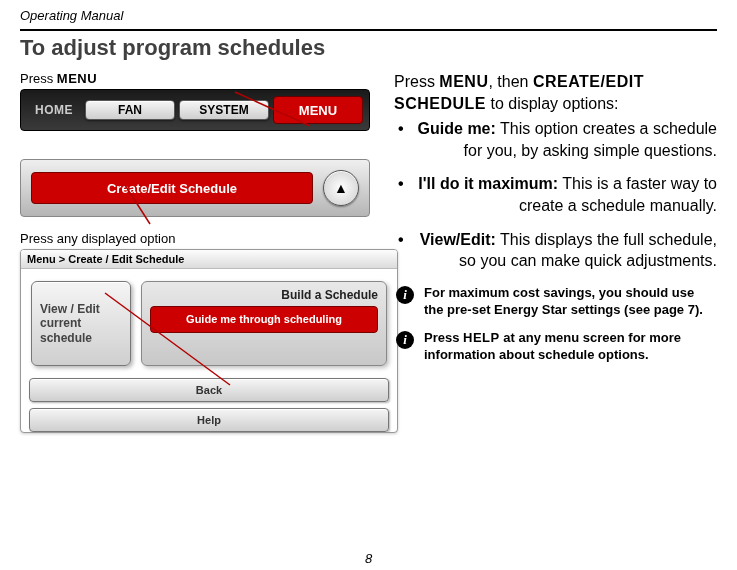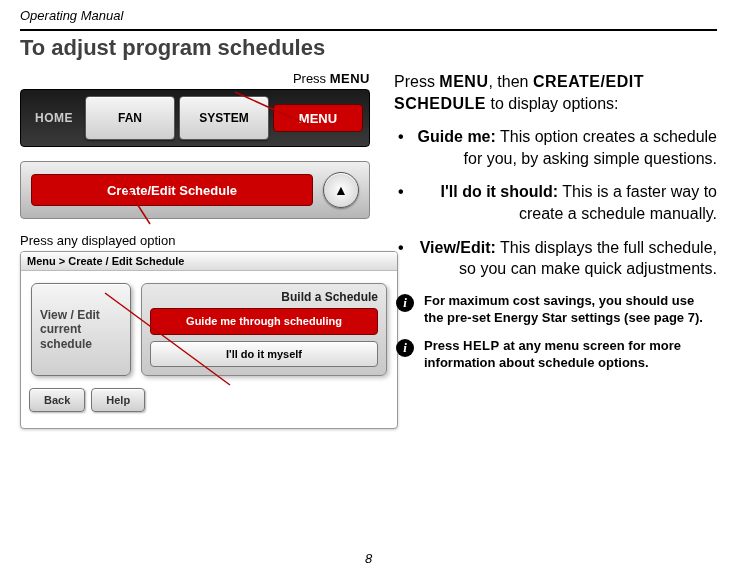--- a/index.html
+++ b/index.html
@@ -25,44 +25,44 @@
     margin-bottom: 10px;
   }
   .cols {
     display: flex;
     gap: 24px;
   }
   .left { width: 350px; font-size: 13px; }
   .right { flex: 1; font-size: 16px; line-height: 1.35; }
 
   .caption { margin: 0 0 3px 0; }
-  .centered { text-align: right; }
+  .centered { text-align: left; }
   .bold-font { font-family: "Arial Black", Arial, sans-serif; font-weight: 900; letter-spacing: 0.5px; }
 
   
   .panel1 {
     background: linear-gradient(#1a1a1a,#3a3a3a);
     border: 1px solid #000;
     border-radius: 4px;
     display: flex;
     align-items: center;
     padding: 6px;
     gap: 4px;
-    margin-bottom: 14px;
+    margin-bottom: 28px;
   }
   .p1-home {
     color: #ccc;
     font-weight: bold;
     font-size: 12px;
     padding: 0 8px;
     letter-spacing: 0.5px;
   }
   .p1-btn {
     flex: 1;
-    height: 44px;
+    height: 20px;
     border-radius: 4px;
     background: linear-gradient(#f5f5f5,#cfcfcf);
     border: 1px solid #555;
     box-shadow: inset 0 1px 0 #fff, 0 1px 2px rgba(0,0,0,0.5);
     display: flex;
     align-items: center;
     justify-content: center;
     font-weight: bold;
     font-size: 12px;
   }
@@ -186,39 +186,40 @@
     border-radius: 4px;
     text-align: center;
     font-weight: bold;
     font-size: 11px;
     padding: 6px 4px;
     box-shadow: inset 0 1px 0 #fff;
   }
   .p3-footer {
     display: flex;
     gap: 6px;
-    padding: 6px 8px 16px 8px;
+    padding: 6px 8px 0 8px;
+    flex-direction: column;
   }
   .p3-fbtn {
     height: 24px;
     border-radius: 4px;
     background: linear-gradient(#f5f5f5,#cfcfcf);
     border: 1px solid #777;
     box-shadow: inset 0 1px 0 #fff, 1px 1px 2px rgba(0,0,0,.3);
     display: flex;
     align-items: center;
     justify-content: center;
     font-weight: bold;
     font-size: 11px;
     color: #333;
     padding: 0 14px;
   }
 
   
-  .right p { margin-bottom: 12px; }
+  .right p { margin-bottom: 4px; }
   .right ul { list-style: none; text-align: right; }
   .right li { position: relative; padding-left: 22px; margin-bottom: 12px; }
   .right li::before {
     content: "•";
     position: absolute;
     left: 4px;
     top: 0;
     font-weight: bold;
   }
   .opt-name { font-weight: bold; }
@@ -297,41 +298,40 @@
 
     <div class="caption">Press any displayed option</div>
 
     <div class="panel3">
       <div class="p3-titlebar">Menu &gt; Create / Edit Schedule</div>
       <div class="p3-body">
         <div class="p3-side">View / Edit current schedule</div>
         <div class="p3-group">
           <div class="p3-group-title">Build a Schedule</div>
           <div class="p3-guide">Guide me through scheduling</div>
-          <div class="p3-myself">I'll do it myself</div>
         </div>
       </div>
       <div class="p3-footer">
         <div class="p3-fbtn">Back</div>
         <div class="p3-fbtn">Help</div>
       </div>
     </div>
 
   </div>
 
   <div class="right">
     <p>
       <span>Press </span><span class="bold-font">MENU</span><span>, then </span><span class="bold-font">CREATE/EDIT SCHEDULE</span><span> to display options:</span>
     </p>
     <ul>
       <li>
         <span class="opt-name">Guide me:</span><span> This option creates a schedule for you, by asking simple questions.</span>
       </li>
       <li>
-        <span class="opt-name">I'll do it should:</span><span> This is a faster way to create a schedule manually.</span>
+        <span class="opt-name">I'll do it maximum:</span><span> This is a faster way to create a schedule manually.</span>
       </li>
       <li>
         <span class="opt-name">View/Edit:</span><span> This displays the full schedule, so you can make quick adjustments.</span>
       </li>
     </ul>
 
     <div class="note">
       <div class="info-badge">i</div>
       <div>For maximum cost savings, you should use the pre-set Energy Star settings (see page 7).</div>
     </div>

